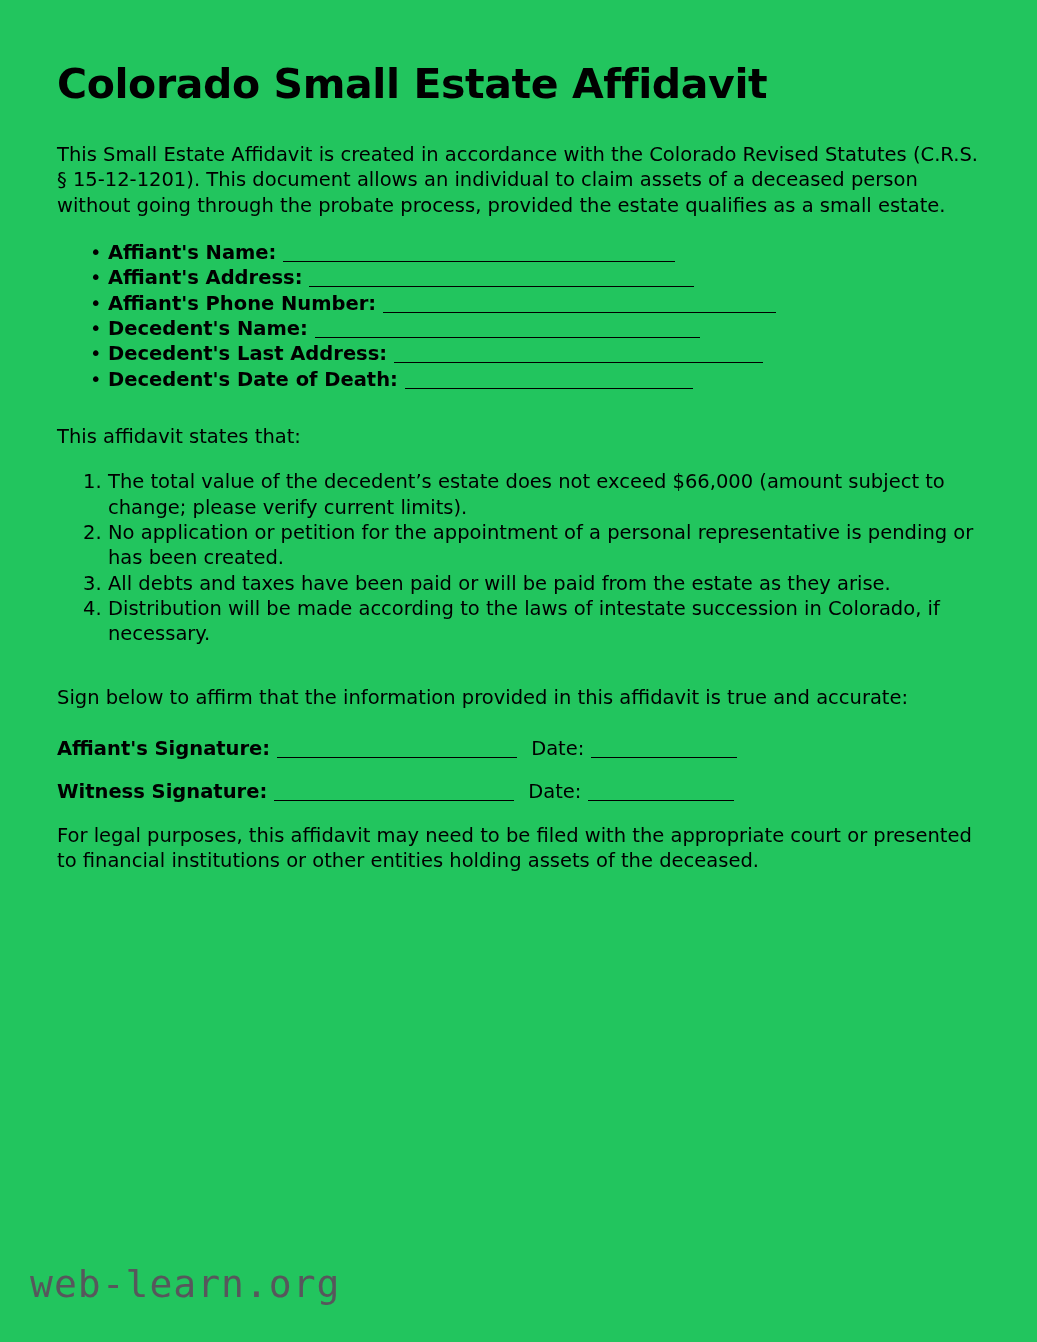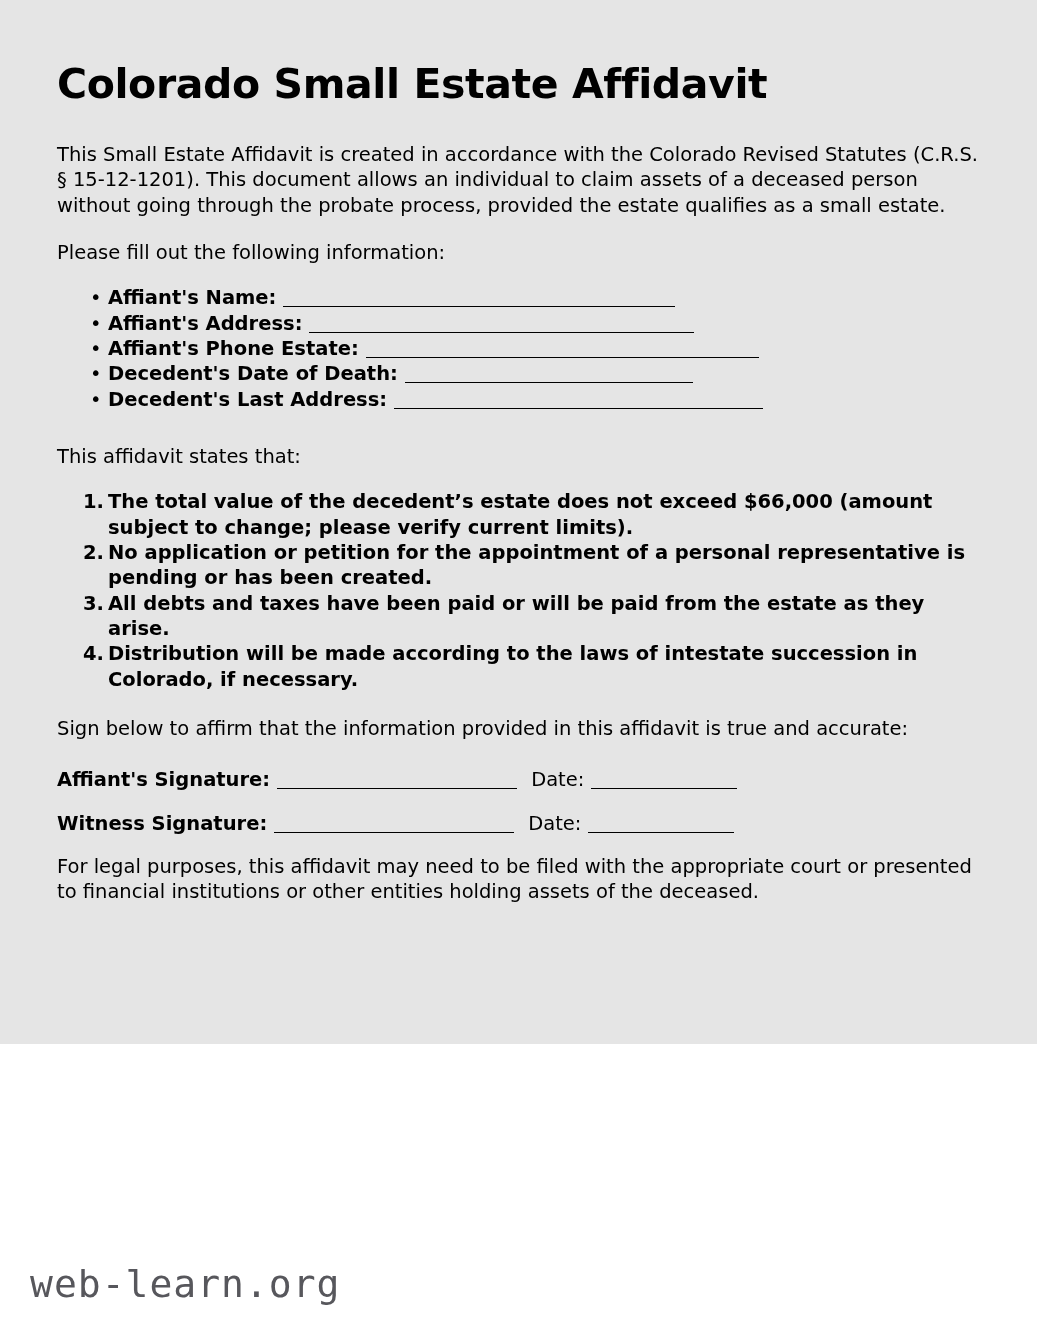--- a/index.html
+++ b/index.html
@@ -13,22 +13,22 @@
     position: relative;
     font-family: "DejaVu Sans", "Liberation Sans", sans-serif;
     color: #000000;
     overflow: hidden;
   }
   .page {
     position: absolute;
     top: 0;
     left: 0;
     width: 1037px;
-    height: 1044px;
-    background: #e5e5e5;
+    height: 1342px;
+    background: #22c55e;
   }
   .content {
     position: absolute;
     left: 57px;
     top: 62px;
     width: 925px;
   }
 
   h1.doc-title {
     font-size: 41px;
@@ -75,23 +75,22 @@
     display: inline-block;
     border-bottom: 1.6px solid #000000;
     vertical-align: -3px;
     height: 15px;
     margin-left: 7px;
   }
 
   ol.statement-list {
     list-style: none;
     counter-reset: stmt;
-    margin: 0 0 24px 0;
+    margin: 0 0 38px 0;
     padding: 0;
-    font-weight: bold;
   }
   ol.statement-list li {
     counter-increment: stmt;
     position: relative;
     padding-left: 51px;
     font-size: 19.5px;
     line-height: 1.30;
     margin: 0;
   }
   ol.statement-list li::before {
@@ -147,37 +146,39 @@
 <body>
 
 <div class="page">
 
   <div class="content">
 
     <h1 class="doc-title">Colorado Small Estate Affidavit</h1>
 
     <p class="body-text">This Small Estate Affidavit is created in accordance with the Colorado Revised Statutes (C.R.S. § 15-12-1201). This document allows an individual to claim assets of a deceased person without going through the probate process, provided the estate qualifies as a small estate.</p>
 
-    <p class="body-text tight">Please fill out the following information:</p>
 
     <ul class="field-list">
       <li>
         <span class="fld-label">Affiant's Name:</span><span class="blank" style="width: 392px;"></span>
       </li>
       <li>
         <span class="fld-label">Affiant's Address:</span><span class="blank" style="width: 385px;"></span>
       </li>
       <li>
-        <span class="fld-label">Affiant's Phone Estate:</span><span class="blank" style="width: 393px;"></span>
+        <span class="fld-label">Affiant's Phone Number:</span><span class="blank" style="width: 393px;"></span>
+      </li>
+      <li>
+        <span class="fld-label">Decedent's Name:</span><span class="blank" style="width: 385px;"></span>
+      </li>
+      <li>
+        <span class="fld-label">Decedent's Last Address:</span><span class="blank" style="width: 369px;"></span>
       </li>
       <li>
         <span class="fld-label">Decedent's Date of Death:</span><span class="blank" style="width: 288px;"></span>
-      </li>
-      <li>
-        <span class="fld-label">Decedent's Last Address:</span><span class="blank" style="width: 369px;"></span>
       </li>
     </ul>
 
     <p class="body-text tight">This affidavit states that:</p>
 
     <ol class="statement-list">
       <li>The total value of the decedent’s estate does not exceed $66,000 (amount subject to change; please verify current limits).</li>
       <li>No application or petition for the appointment of a personal representative is pending or has been created.</li>
       <li>All debts and taxes have been paid or will be paid from the estate as they arise.</li>
       <li>Distribution will be made according to the laws of intestate succession in Colorado, if necessary.</li>

